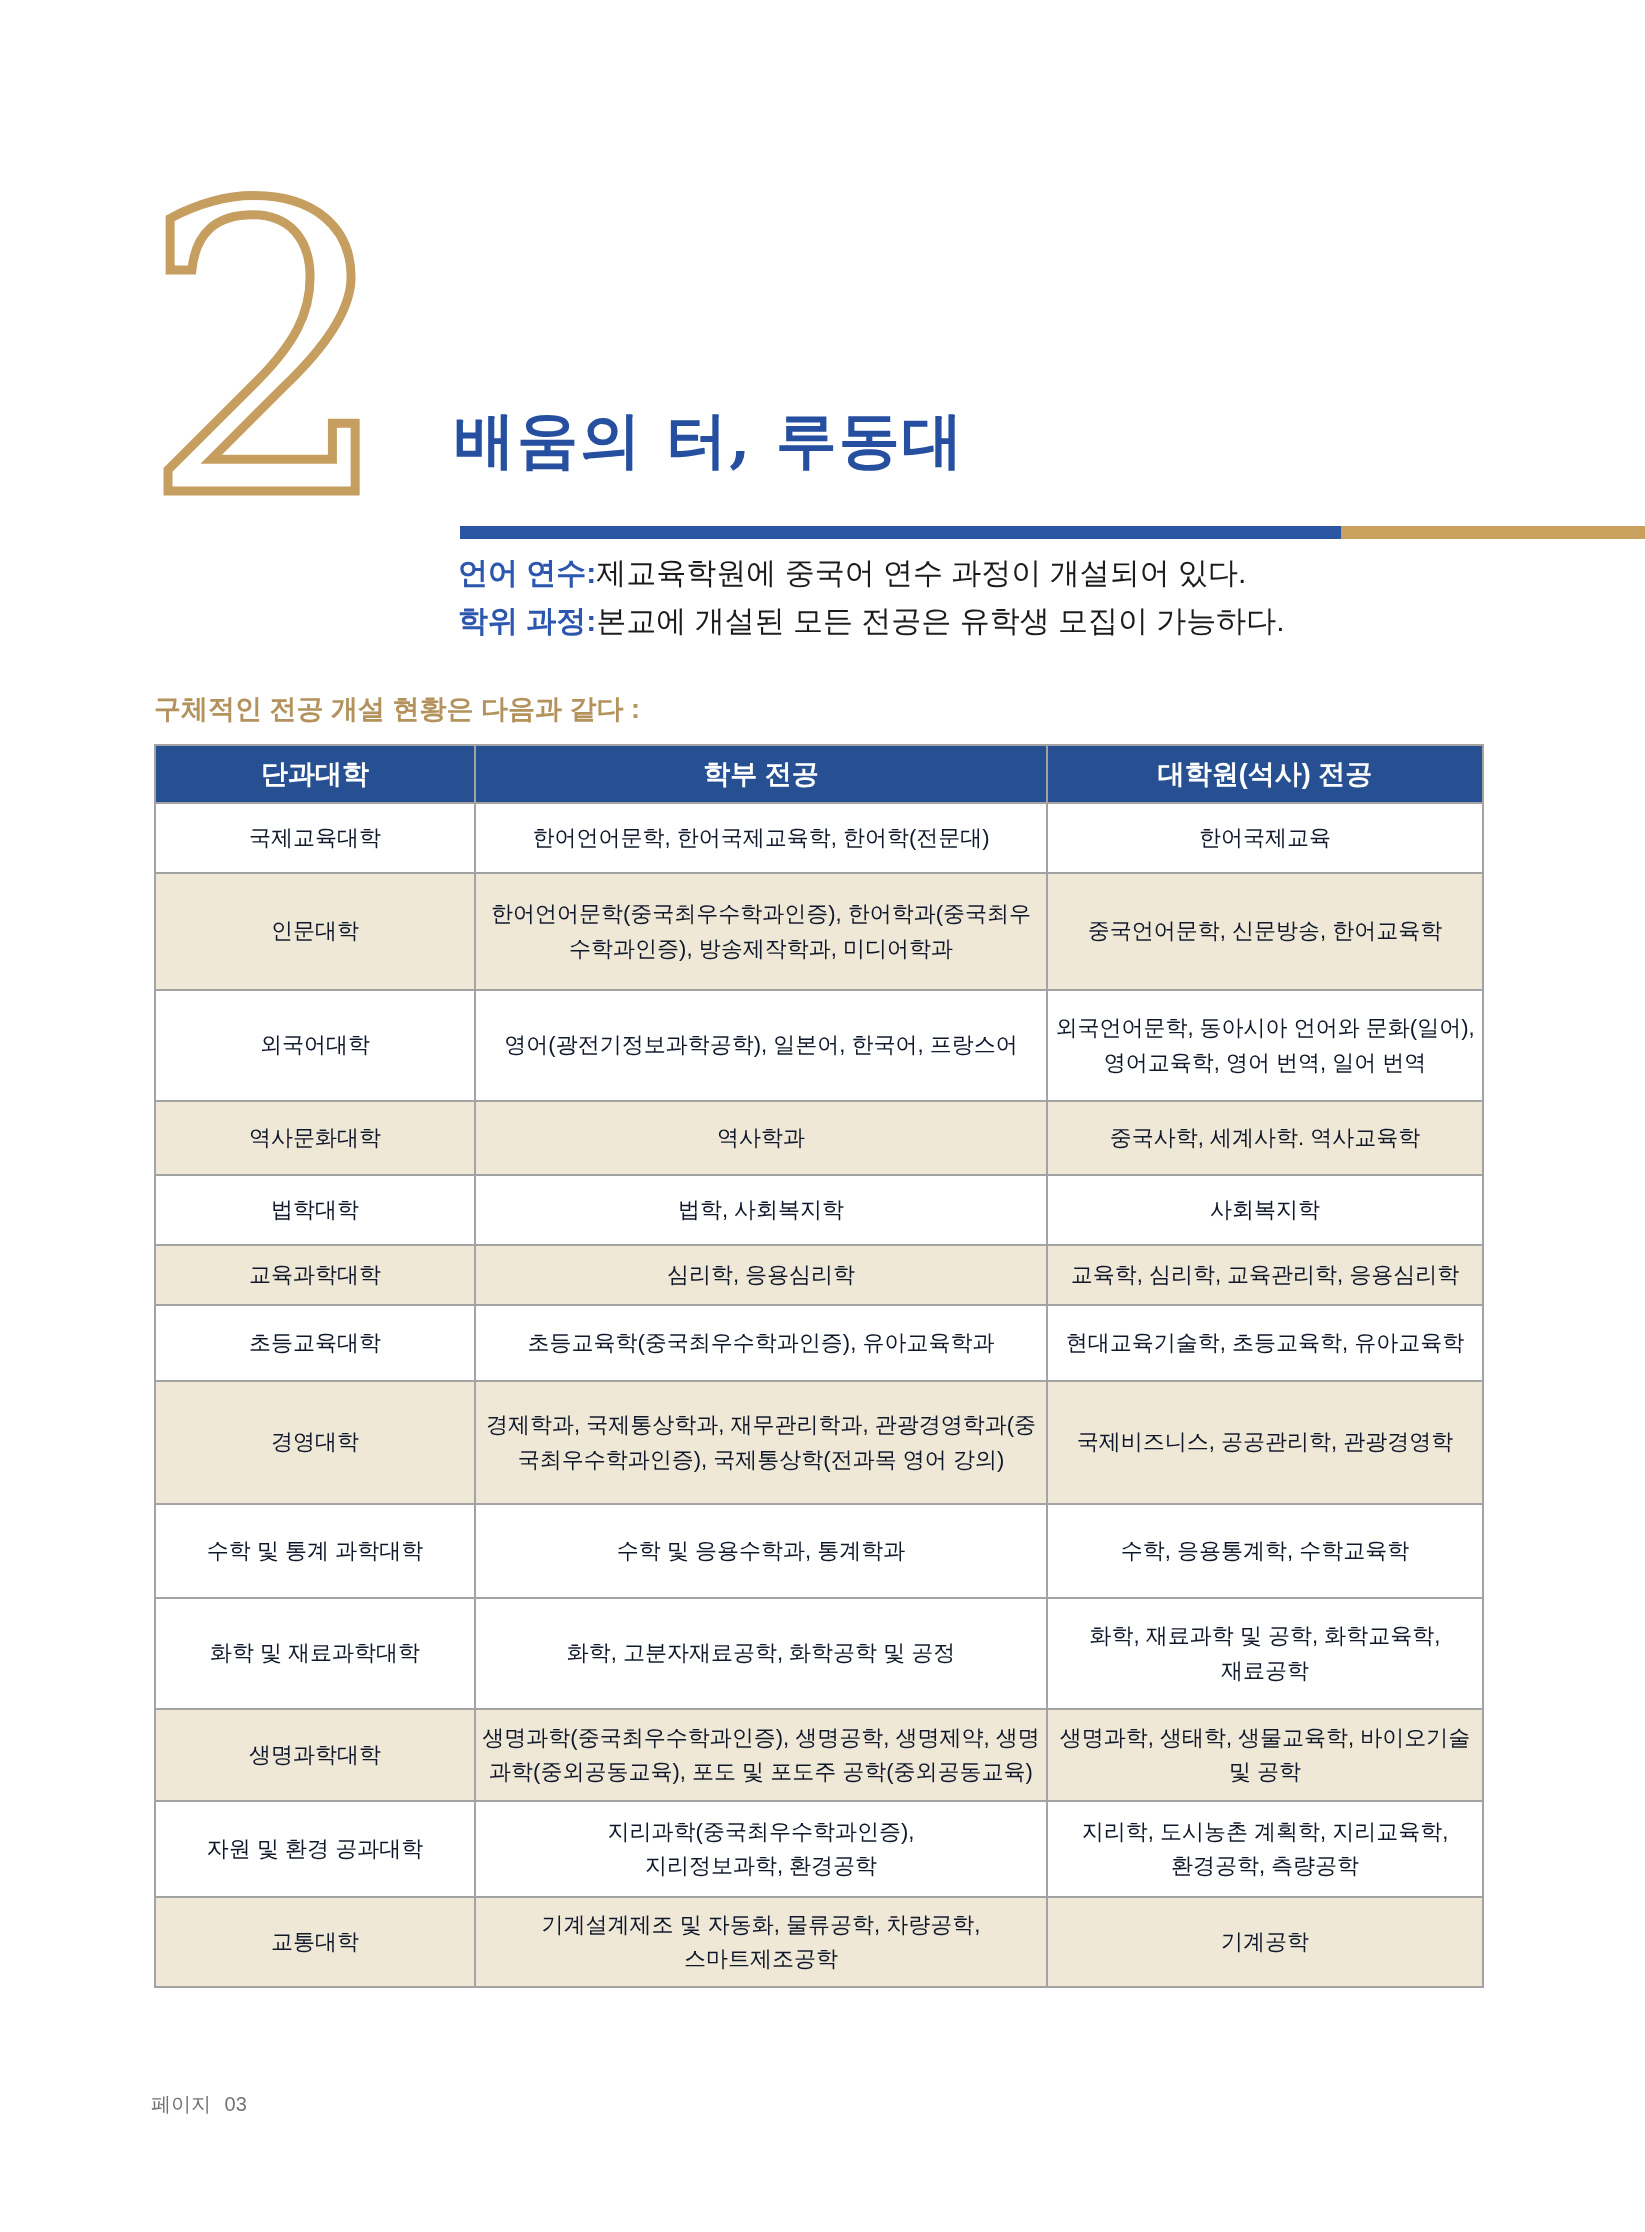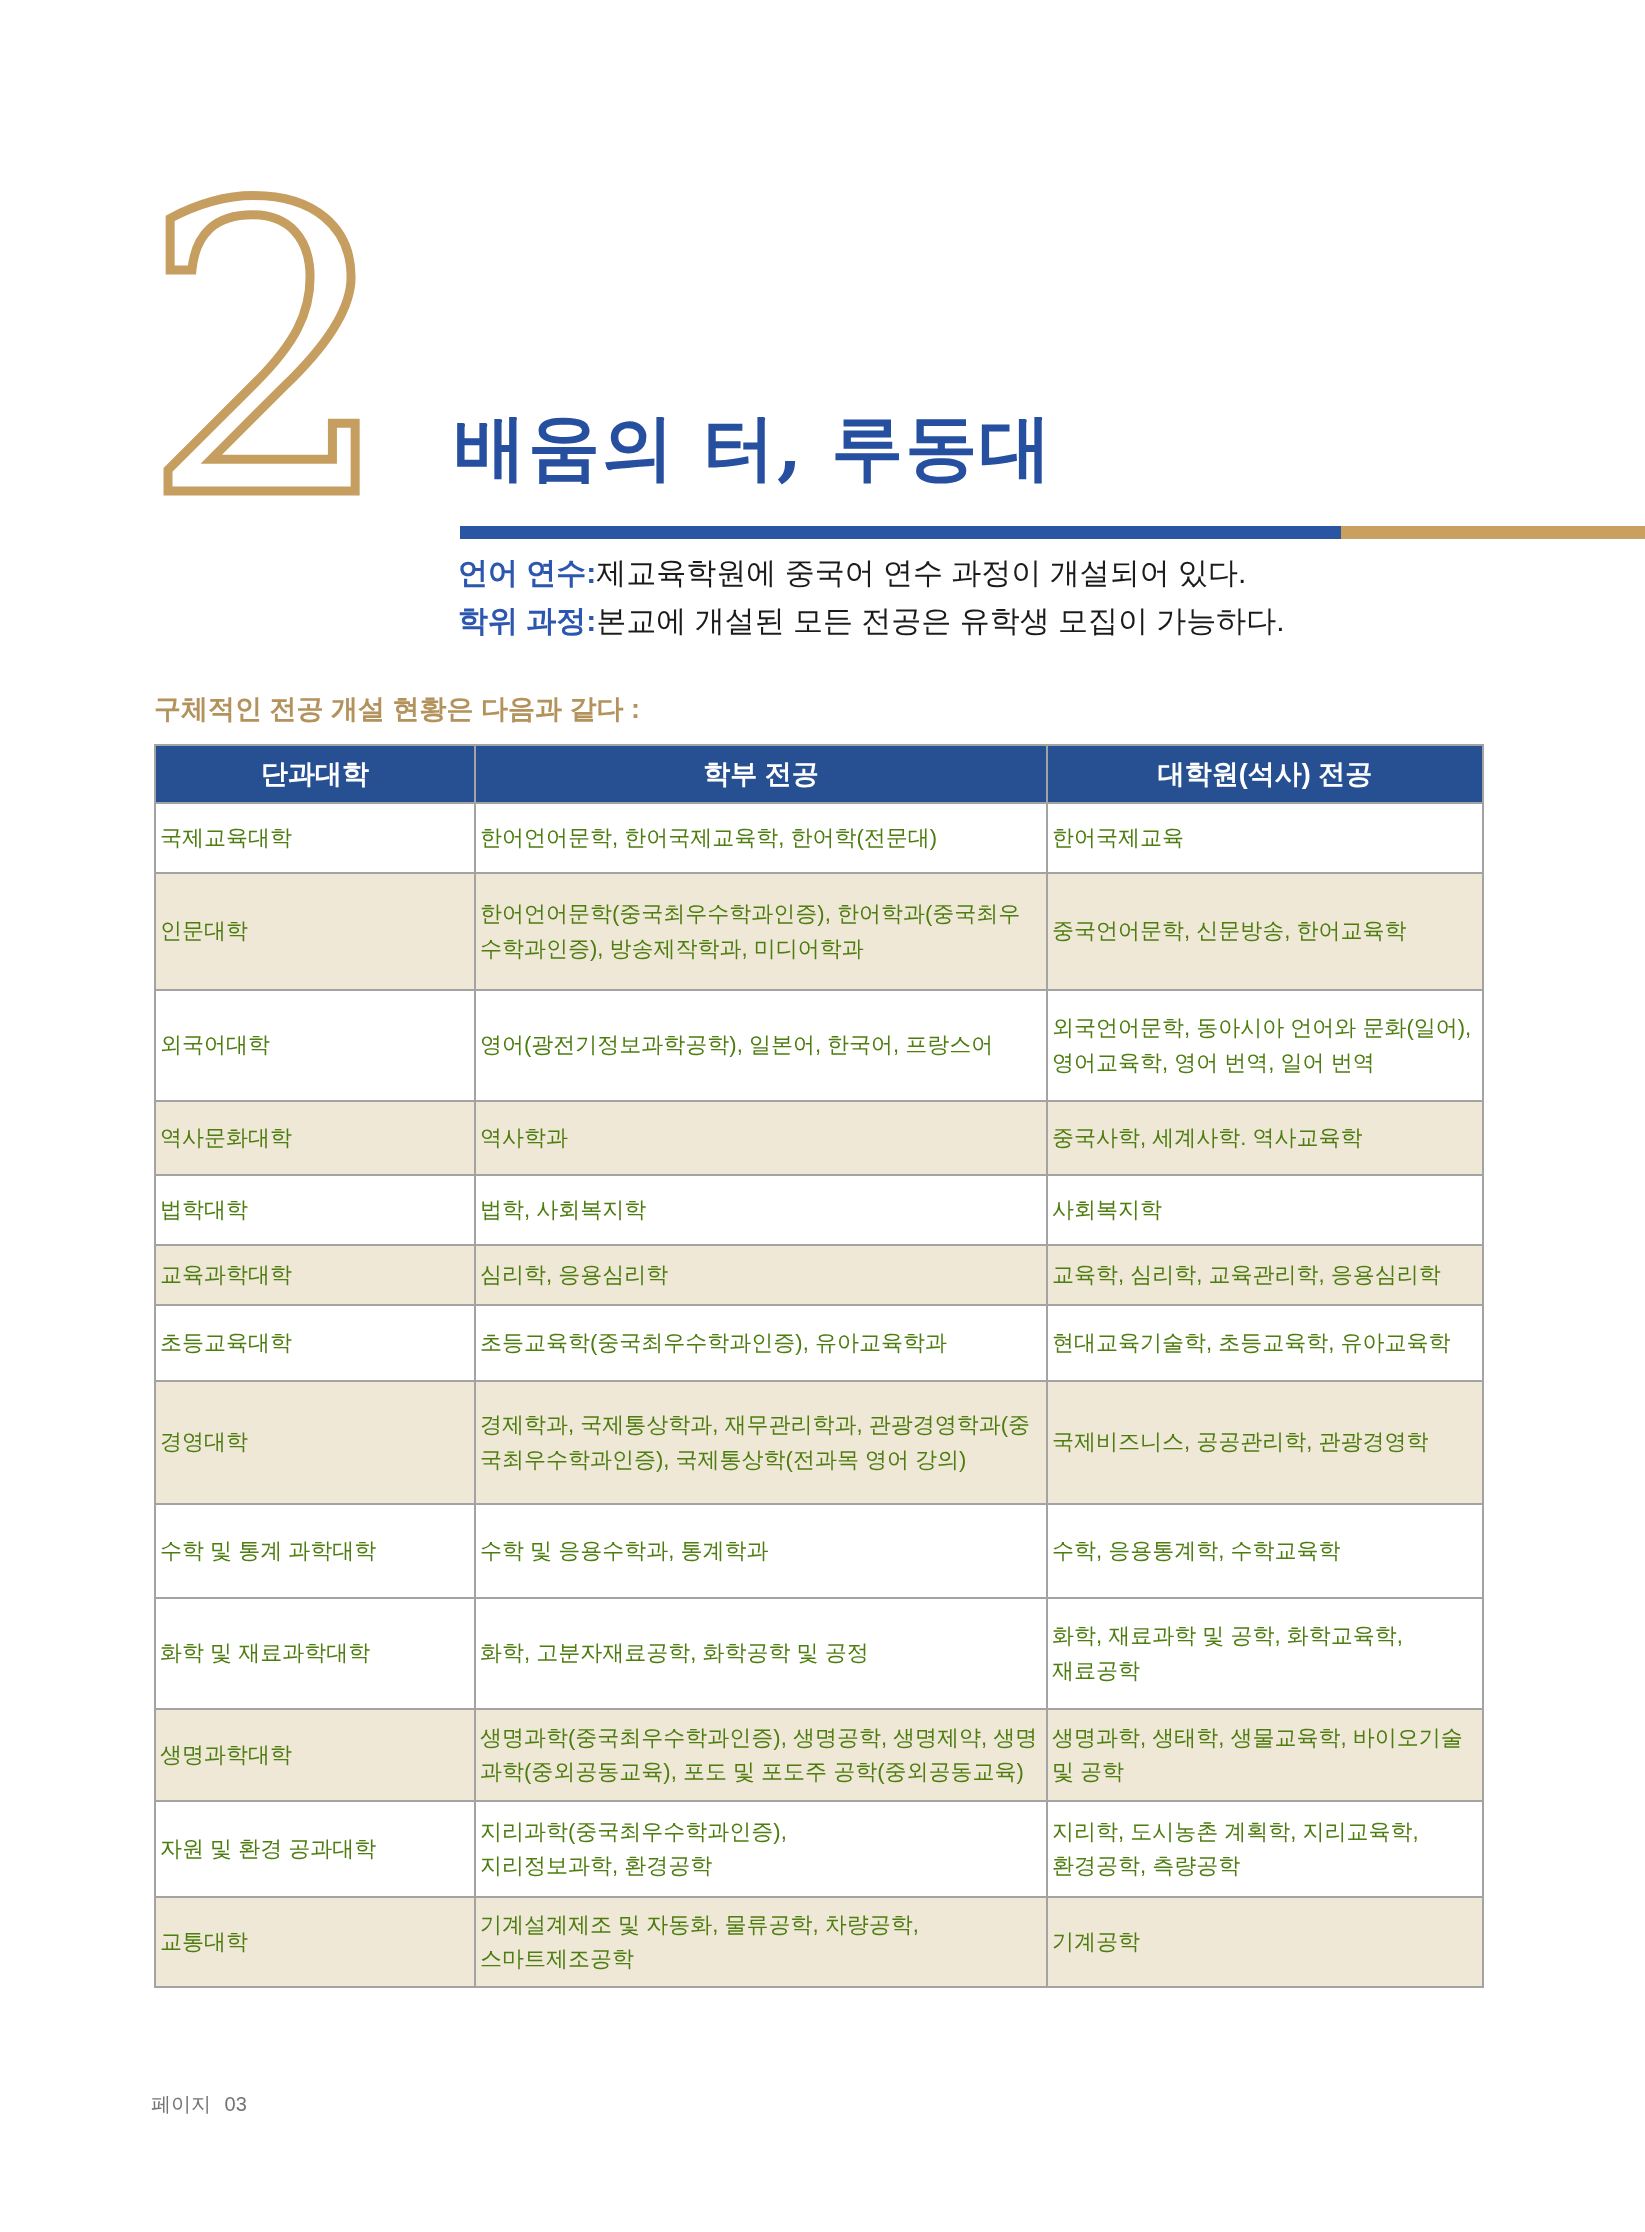--- a/index.html
+++ b/index.html
@@ -16,21 +16,21 @@
     font-family:"DejaVu Serif", serif;
     font-size:398px;line-height:1;
     color:transparent;
     -webkit-text-stroke:9px #c69e60;
     letter-spacing:0;
   }
   
   .chapter-title{
     position:absolute;left:454px;top:400px;
     font-family:"DejaVu Serif", serif;
-    font-size:72px;font-weight:bold;
+    font-size:61px;font-weight:bold;
     color:#26509f;letter-spacing:2px;white-space:nowrap;
   }
   .rule-blue{position:absolute;left:460px;top:526px;width:882px;height:13px;background:#2a55a3;}
   .rule-gold{position:absolute;left:1341px;top:526px;width:304px;height:13px;background:#c9a05e;}
   .intro-line{position:absolute;left:458px;font-size:30px;color:#1b1b1b;white-space:nowrap;}
   .intro-line .lead{font-weight:bold;color:#2d57ae;}
   .intro-1{top:553px;}
   .intro-2{top:601px;}
   .table-caption{
     position:absolute;left:154px;top:691px;
@@ -42,22 +42,22 @@
     background:#ffffff;
   }
   table.majors th{
     background:#265091;color:#ffffff;
     font-size:27px;font-weight:bold;
     height:54px;border:2px solid #a3a3a3;
     text-align:center;vertical-align:middle;
   }
   table.majors td{
     border:2px solid #a3a3a3;
-    text-align:left;vertical-align:middle;
-    font-size:22px;color:#4d7c0f;line-height:1.55;
+    text-align:center;vertical-align:middle;
+    font-size:22px;color:#0f172a;line-height:1.55;
     padding:6px 4px;
     word-break:break-all;
     white-space:pre-line;
   }
   table.majors tr.tint td{background:#efe8d7;}
   .page-footer{
     position:absolute;left:151px;top:2091px;
     font-size:20px;color:#737373;word-spacing:8px;white-space:nowrap;
   }
 </style>

